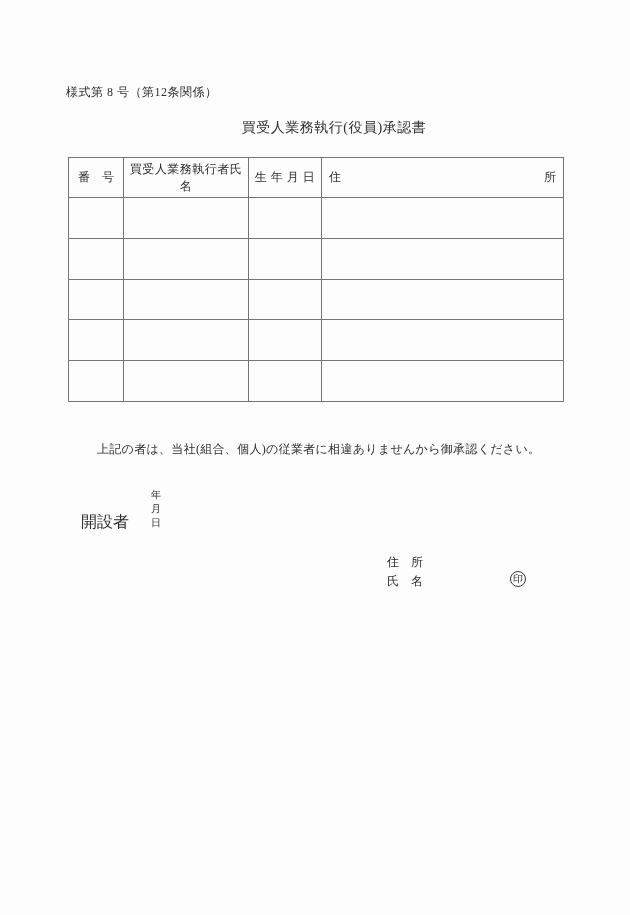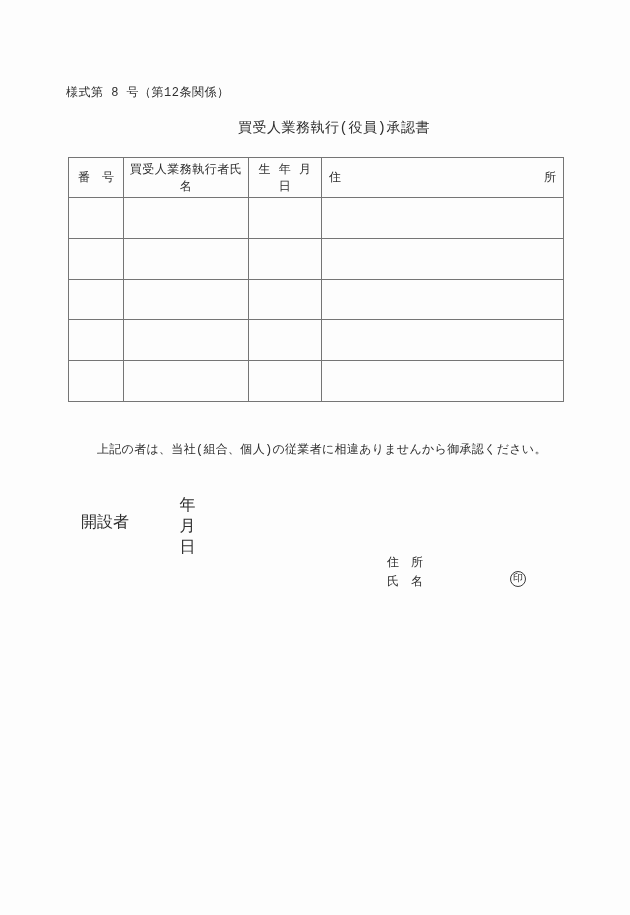--- a/index.html
+++ b/index.html
@@ -1,15 +1,15 @@
 <!DOCTYPE html>
 <html><head>
 <meta charset="utf-8">
 <style>
-  * { margin: 0; padding: 0; box-sizing: border-box; font-family: Liberation Mono, monospace; }
+  * { margin: 0; padding: 0; box-sizing: border-box; }
   html, body { width: 630px; height: 915px; }
   body {
     background: #fdfdfd;
     font-family: "Liberation Serif", "DejaVu Serif", serif;
     color: #2e2e2e;
   }
   .page {
     position: relative;
     width: 630px;
     height: 915px;
@@ -61,21 +61,21 @@
   .statement {
     position: absolute;
     left: 97px; top: 441px;
     font-size: 12px;
     letter-spacing: 0.3px;
     white-space: pre;
   }
   .date-line {
     position: absolute;
     left: 141px; top: 477px;
-    font-size: 16px;
+    font-size: 10px;
     white-space: pre;
   }
   .date-line .year { margin-right: 29px; }
   .date-line .month { margin-right: 23px; }
   .sender-role {
     position: absolute;
     left: 81px; top: 512px;
     font-size: 16px;
   }
   .addressee-line {

